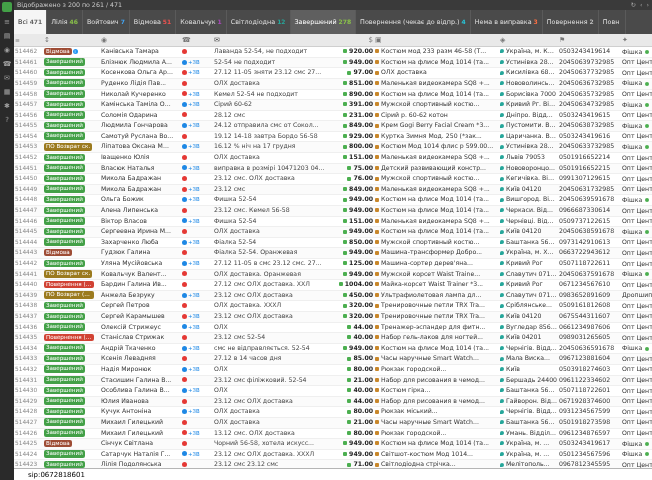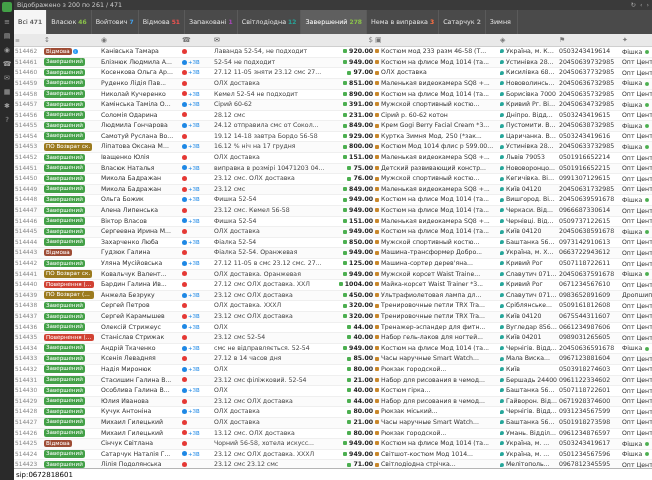--- a/index.html
+++ b/index.html
@@ -44,21 +44,21 @@
   .flag{display:inline-block;background:#2196f3;color:#fff;border-radius:50%;width:5px;height:5px;font-size:4px;line-height:5px;text-align:center;vertical-align:middle;margin-left:1px;}
   .dot{width:5px;height:5px;border-radius:50%;display:inline-block;vertical-align:middle;}
   .dot-red{background:#e53935;}
   .dot-blue{background:#1e88e5;}
   .zv{color:#1e88e5;font-size:5.4px;margin-left:1px;vertical-align:middle;}
   .paydot{width:4px;height:4px;background:#4caf50;border-radius:1px;display:inline-block;margin-right:2px;vertical-align:middle;}
   .price{font-weight:bold;color:#222;}
   .boxico{width:4px;height:4px;background:#c8872b;display:inline-block;margin-right:2px;border-radius:1px;vertical-align:middle;}
   .pin{width:4px;height:4px;background:#26a69a;border-radius:50% 50% 50% 0;display:inline-block;margin-right:2px;vertical-align:middle;}
   .msgico{width:4px;height:4px;background:#4caf50;border-radius:50%;display:inline-block;margin:0 2px;flex-shrink:0;}
-  .statusbar{height:11px;background:#fff;border-top:1px solid #b5b5b5;font-size:7px;color:#000;display:flex;align-items:center;padding-left:2px;}
+  .statusbar{height:11px;background:#fff;border-top:1px solid #b5b5b5;font-size:7px;color:#000;display:flex;align-items:center;padding-left:14px;}
 </style>
 </head>
 <body>
 
 <div class="app">
 
   <div class="sidebar">
     <div class="logo"></div>
     <span class="side-icon">≡</span>
     <span class="side-icon">▤</span>
@@ -80,53 +80,57 @@
         <span>›</span>
       </span>
     </div>
 
     <div class="tabs">
         <div class="tab active">
     <span>Всі</span>
     <span class="count" style="color: rgb(102, 102, 102);">471</span>
   </div>
         <div class="tab">
-    <span>Власюк</span>
+    <span>Лілія</span>
     <span class="count" style="color: rgb(139, 195, 74);">46</span>
   </div>
         <div class="tab">
     <span>Войтович</span>
     <span class="count" style="color: rgb(66, 165, 245);">7</span>
   </div>
         <div class="tab">
     <span>Відмова</span>
     <span class="count" style="color: rgb(239, 83, 80);">51</span>
   </div>
         <div class="tab">
-    <span>Запаковані</span>
+    <span>Ковальчук</span>
     <span class="count" style="color: rgb(171, 71, 188);">1</span>
   </div>
         <div class="tab">
     <span>Світлодіодна</span>
     <span class="count" style="color: rgb(38, 166, 154);">12</span>
   </div>
         <div class="tab selected">
     <span>Завершений</span>
     <span class="count" style="color: rgb(139, 195, 74);">278</span>
   </div>
         <div class="tab">
+    <span>Повернення (чекає до відпр.)</span>
+    <span class="count" style="color: rgb(38, 198, 218);">4</span>
+  </div>
+        <div class="tab">
     <span>Нема в виправка</span>
     <span class="count" style="color: rgb(255, 112, 67);">3</span>
   </div>
         <div class="tab">
-    <span>Сатарчук</span>
+    <span>Повернення</span>
     <span class="count" style="color: rgb(189, 189, 189);">2</span>
   </div>
         <div class="tab">
-    <span>Зимня</span>
+    <span>Повн</span>
     <span class="count" style="color: rgb(153, 153, 153);"></span>
   </div>
       </div>
 
     <div class="colhead">
       <div class="cell c-id">≡</div>
       <div class="cell c-status">↕</div>
       <div class="cell c-name">◉</div>
       <div class="cell c-call">☎</div>
       <div class="cell c-comment">✉</div>

